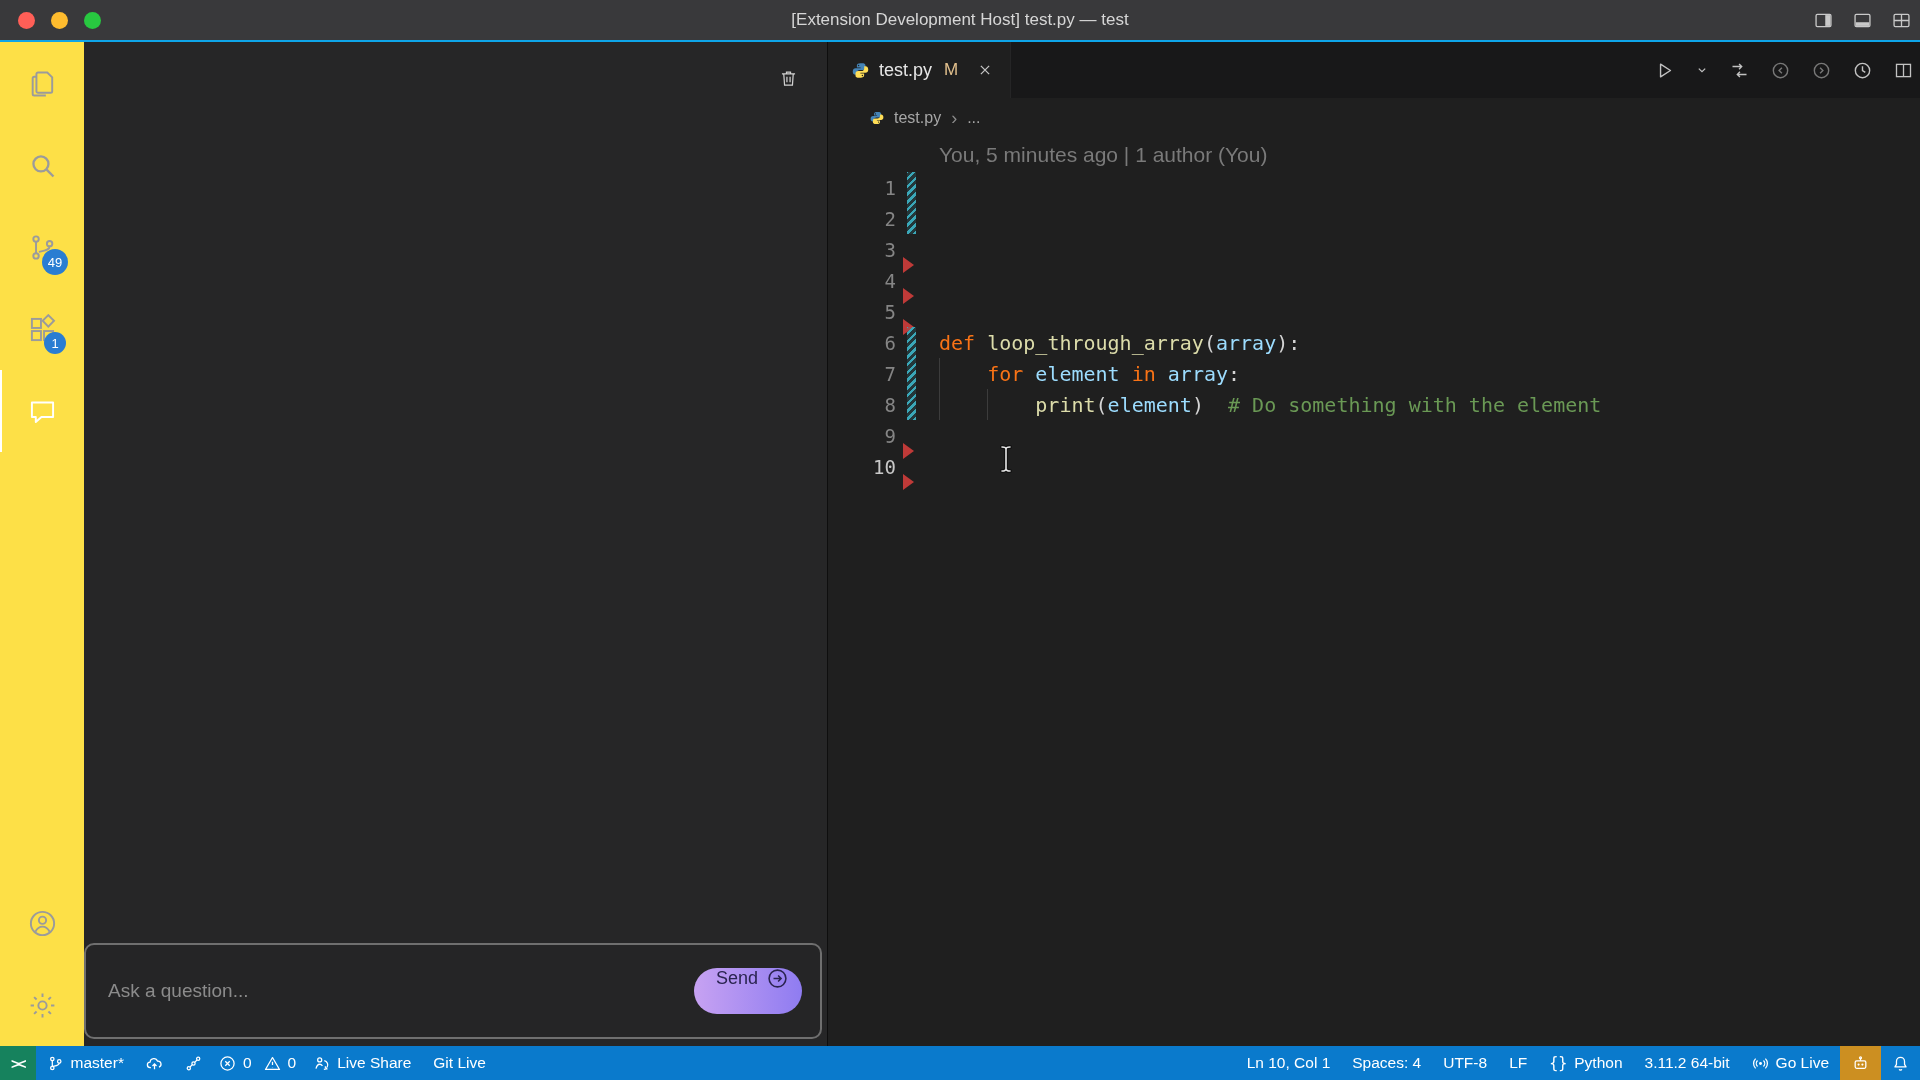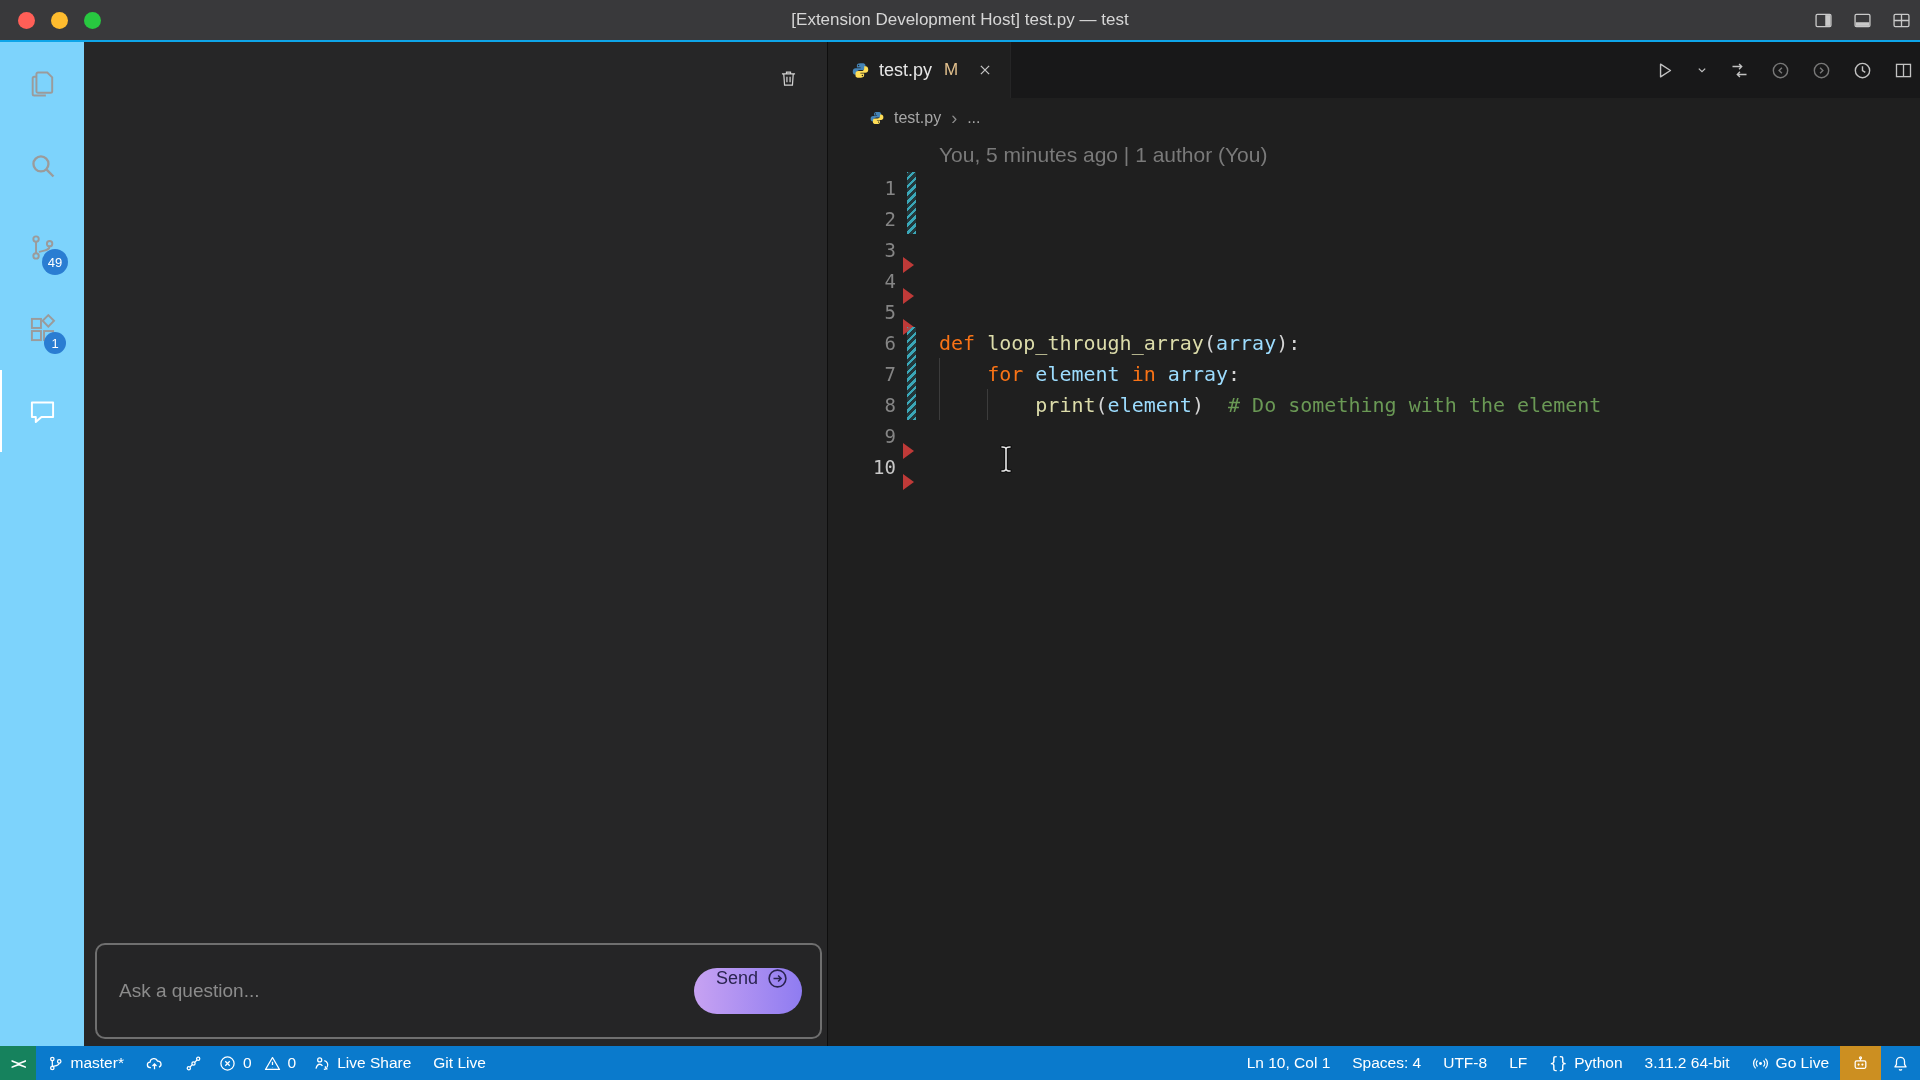--- a/index.html
+++ b/index.html
@@ -13,37 +13,37 @@
   .traffic{position:absolute;left:18px;top:0;bottom:0;display:flex;align-items:center;gap:16px}
   .mac-dot{width:17px;height:17px;border-radius:50%}
   .mac-red{background:#ff5f57}.mac-yellow{background:#febc2e}.mac-green{background:#28c840}
   .title{width:100%;text-align:center;color:#d6d6d6;font-size:17px}
   .tb-actions{position:absolute;right:8px;top:0;bottom:0;display:flex;align-items:center;gap:18px;color:#c9c9c9}
 
   
   .main{flex:1;display:flex;min-height:0}
 
   
-  .activitybar{width:84px;background:#7dd3fc;display:flex;flex-direction:row;justify-content:flex-start}
+  .activitybar{width:84px;background:#fde047;display:flex;flex-direction:column;justify-content:space-between}
   .ab-group{display:flex;flex-direction:column}
   .ab-item{width:84px;height:82px;display:flex;align-items:center;justify-content:center;
     position:relative;color:#9b9b9b;cursor:pointer}
   .ab-item.active{color:#ffffff;box-shadow:inset 2px 0 0 #ffffff}
   .badge{position:absolute;right:16px;bottom:13px;min-width:26px;height:26px;border-radius:13px;
     background:#2a7dd2;color:#fff;font-size:13px;display:flex;align-items:center;justify-content:center;padding:0 4px}
   .badge.small{min-width:22px;height:22px;border-radius:11px;right:18px;bottom:16px}
 
   
   .sidebar{width:743px;background:#262627;display:flex;flex-direction:column;position:relative}
   .sidebar-header{height:54px;display:flex;align-items:center;padding-left:33px;color:#cccccc;
     font-size:15.5px;letter-spacing:.4px}
   .sidebar-toolbar{height:72px;display:flex;align-items:center;justify-content:flex-end;
     padding-right:28px;color:#d2d2d2}
   .chat-body{flex:1}
-  .chat-input{margin:0 5px 7px 11px;height:96px;border:2px solid #6f6f6f;border-radius:10px;
+  .chat-input{margin:0 5px 7px 0;height:96px;border:2px solid #6f6f6f;border-radius:10px;
     background:#252526;display:flex;align-items:center;padding:0 18px 0 22px;gap:12px}
   .chat-input input{flex:1;background:transparent;border:none;outline:none;color:#dddddd;font-size:19px;
     font-family:"Liberation Sans",sans-serif}
   .chat-input input::placeholder{color:#8b8b8b}
   .send-btn{height:46px;border:none;border-radius:23px;padding:0 14px 0 22px;display:flex;
     gap:9px;font-size:18px;color:#2a2450;cursor:pointer;font-family:"Liberation Sans",sans-serif}
 
   
   .editor{flex:1;background:#1f1f1f;display:flex;flex-direction:column;position:relative;
     border-left:1px solid rgba(0,0,0,.55);min-width:0;overflow:hidden}

